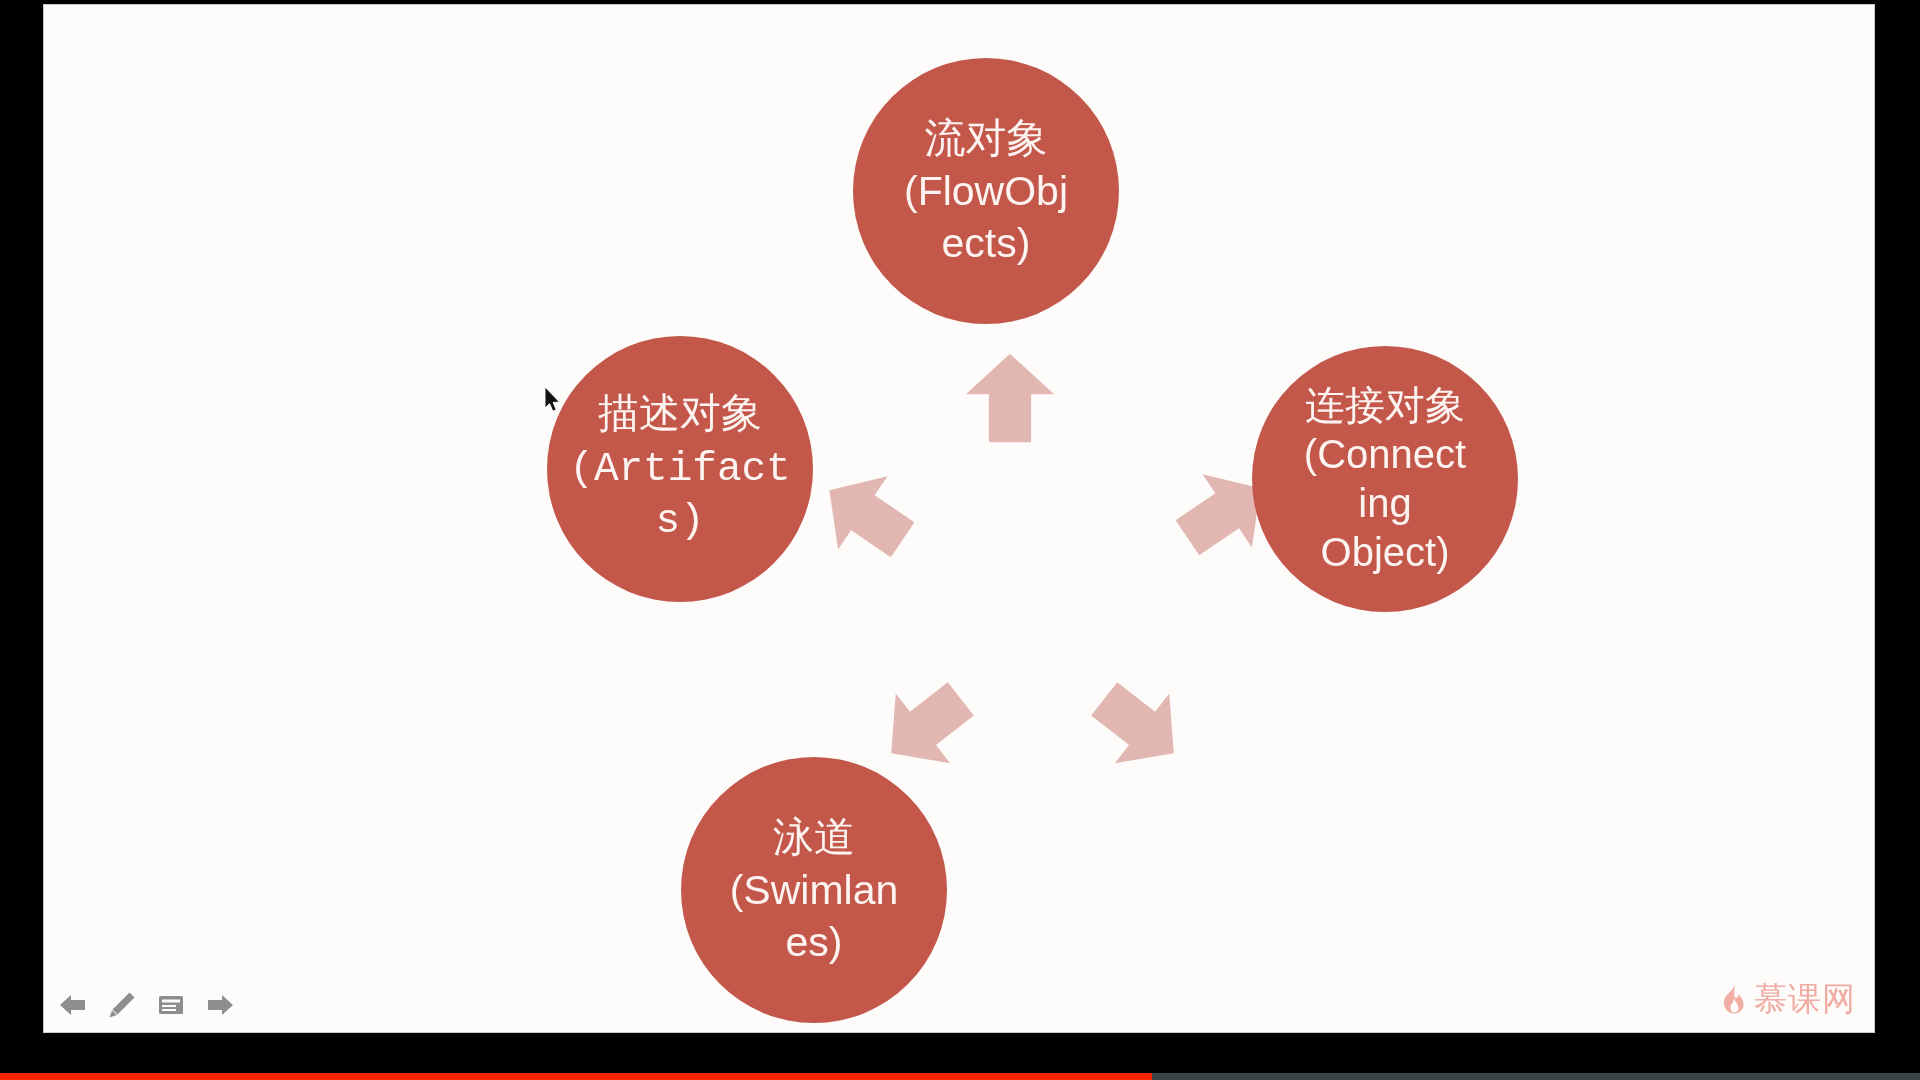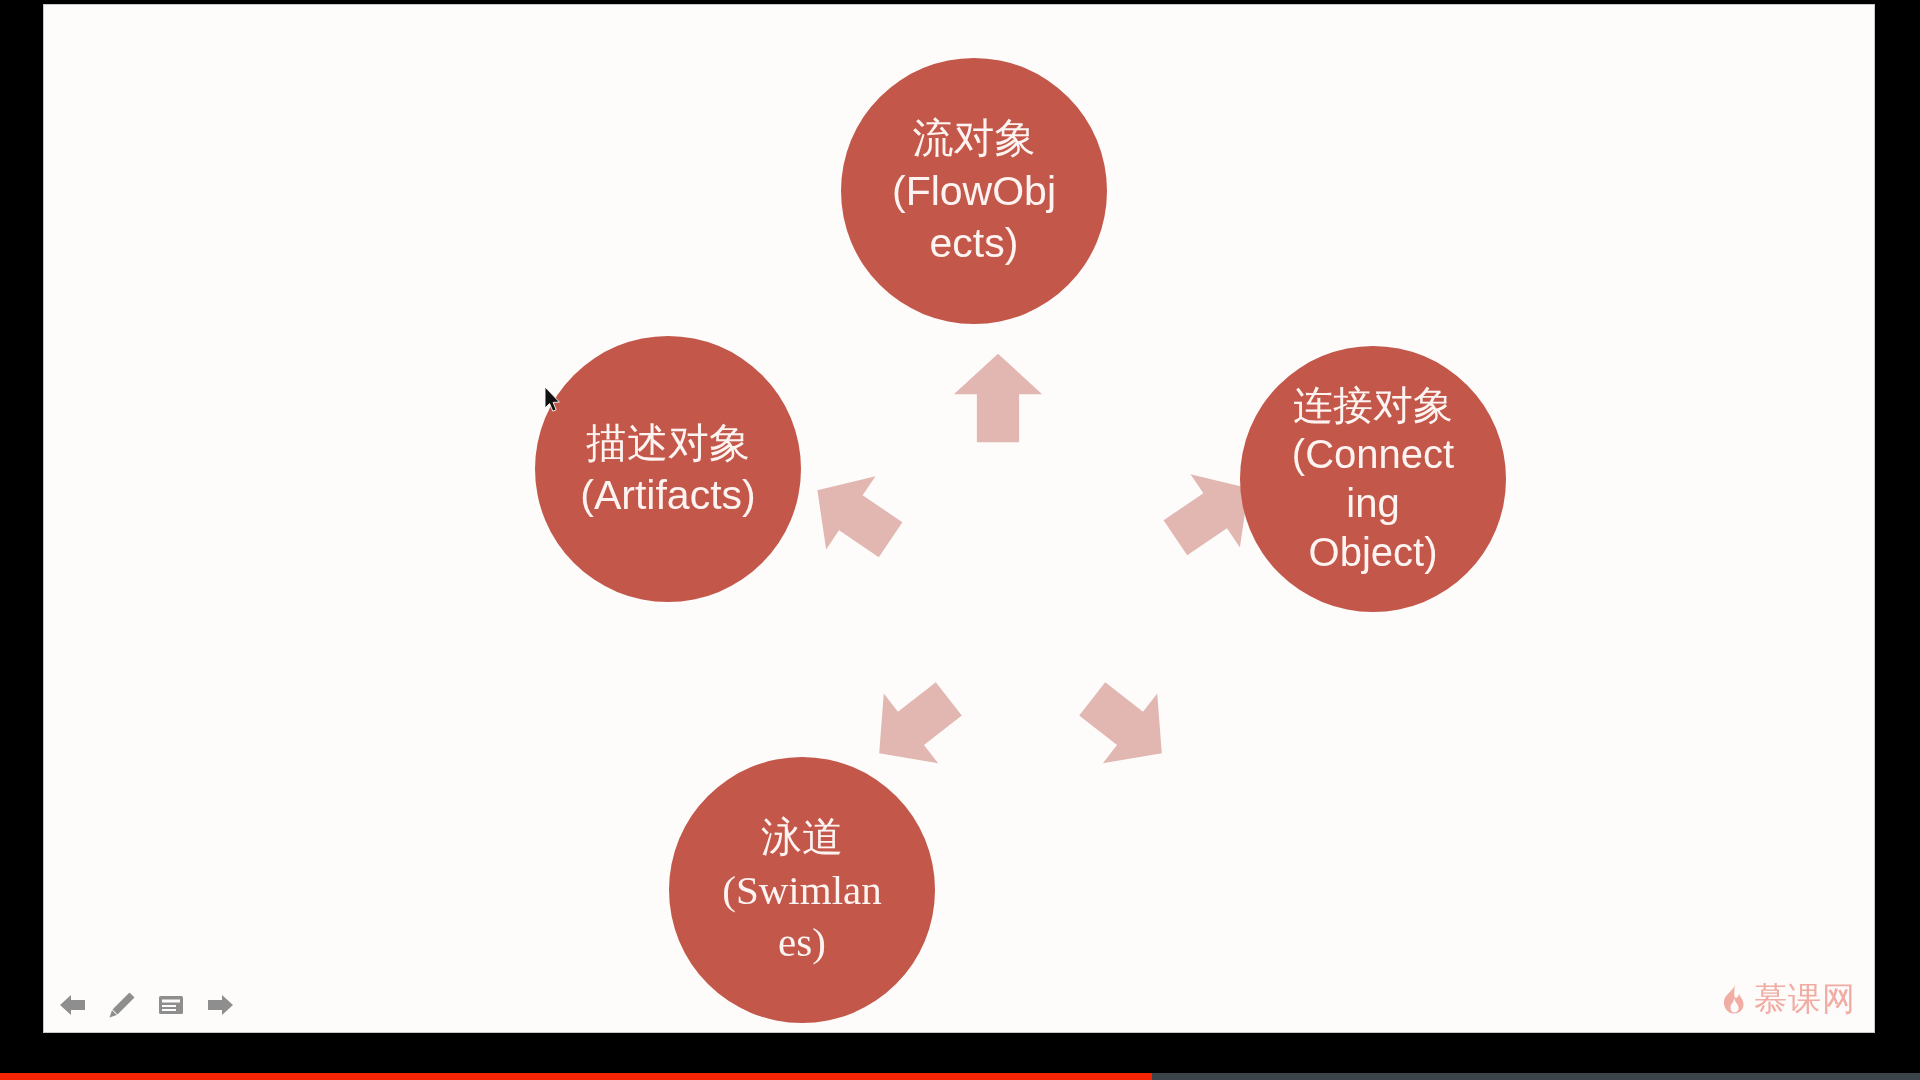--- a/index.html
+++ b/index.html
@@ -28,21 +28,21 @@
     height: 1029px;
     background: #fdfcfb;
     border: 1px solid #c9c9c9;
     box-sizing: border-box;
     overflow: hidden;
   }
 
   
   #diagram {
     position: absolute;
-    left: 0;
+    left: 12px;
     top: 0;
     width: 100%;
     height: 100%;
   }
 
   .node {
     position: absolute;
     border-radius: 50%;
     background: #c3574a;
     color: #fdf4f2;
@@ -231,27 +231,27 @@
       </div>
 
       <div class="node" id="node-connecting" style="background: rgb(195, 87, 74); color: rgb(253, 244, 242);">
         <span class="label">连接对象
 (Connect
 ing
 Object)</span>
       </div>
 
 
-      <div class="node" id="node-swimlanes" style="background: rgb(195, 87, 74); color: rgb(253, 244, 242); font-family: Liberation Serif, serif;">
+      <div class="node" id="node-swimlanes" style="background: rgb(195, 87, 74); color: rgb(253, 244, 242);">
         <span class="label">泳道
 (Swimlan
 es)</span>
       </div>
 
-      <div class="node" id="node-artifacts" style="background: rgb(195, 87, 74); color: rgb(253, 244, 242);">
+      <div class="node" id="node-artifacts" style="background: rgb(195, 87, 74); color: rgb(253, 244, 242); font-family: Liberation Mono, monospace;">
         <span class="label">描述对象
 (Artifacts)</span>
       </div>
 
 
     </div>
 
     <div id="toolbar">
 
       <div class="tool-icon">

